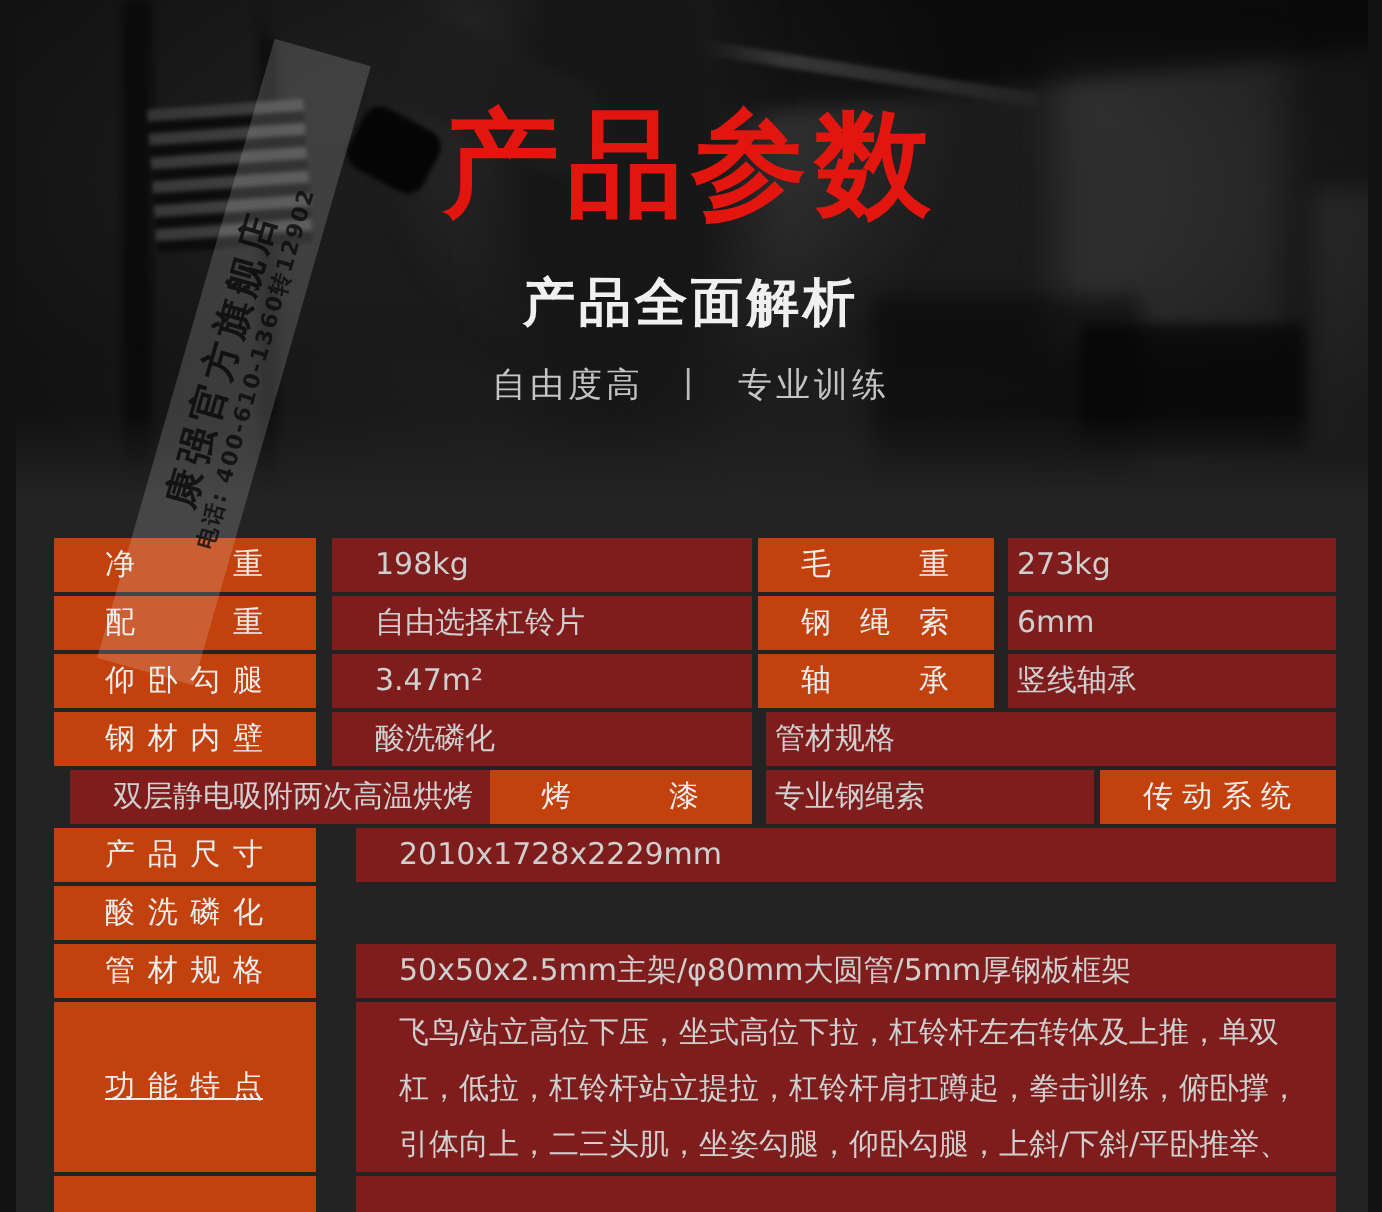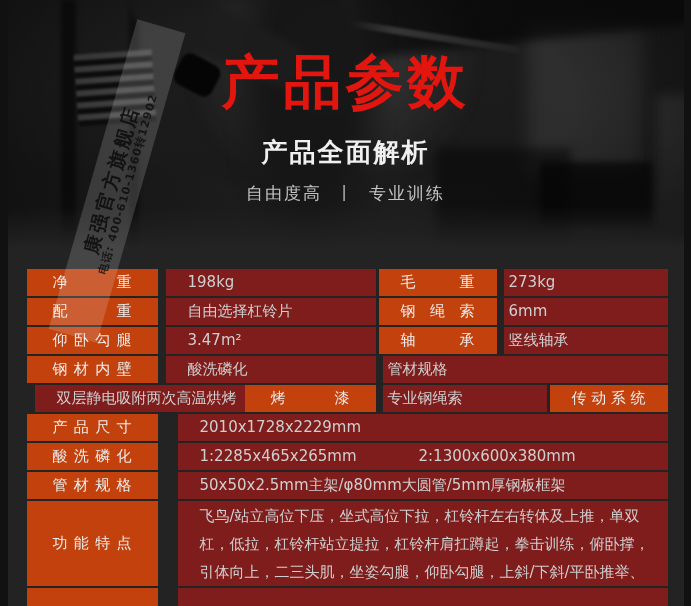--- a/index.html
+++ b/index.html
@@ -69,21 +69,21 @@
   .label { width:131px; background:#c2410c; color:#ededed; flex:none; }
   .label span { display:block; padding:0 26px; text-align:justify; text-align-last:justify; }
   .value { background:#7f1d1d; color:#cfcfcf; padding-left:22px; }
   .v1 { width:210px; margin-left:8px; flex:none; }
   .l2 { width:118px; margin-left:3px; }
   .l2 span { padding:0 22px; }
   .v2 { flex:1; margin-left:7px; padding-left:5px; }
   .vfull { flex:1; margin-left:20px; }
   .vfull .part2 { margin-left:62px; }
   .row-feature .label { height:85px; display:flex; align-items:center; }
-  .row-feature .label span { width:100%; }
+  .row-feature .label span { width:100%;text-decoration:underline; }
   .row-feature .value { height:85px; line-height:28px; padding:1px 14px 0 22px;
                         white-space:normal; font-size:15px; }
   .row-empty .label { height:18px; }
   .row-empty .value { height:18px; }
 </style>
 </head>
 <body>
 
 <div class="page">
 
@@ -178,23 +178,20 @@
       <div class="cell label">
           <span>产品尺寸</span>
         </div>
       <div class="cell value vfull">2010x1728x2229mm</div>
     </div>
 
     <div class="row">
       <div class="cell label">
           <span>酸洗磷化</span>
         </div>
-      <div class="cell value vfull">
-        <span class="part1">1:2285x465x265mm</span><span class="part2">2:1300x600x380mm</span>
-      </div>
     </div>
 
     <div class="row">
       <div class="cell label">
           <span>管材规格</span>
         </div>
       <div class="cell value vfull">50x50x2.5mm主架/φ80mm大圆管/5mm厚钢板框架</div>
     </div>
 
     <div class="row row-feature">

